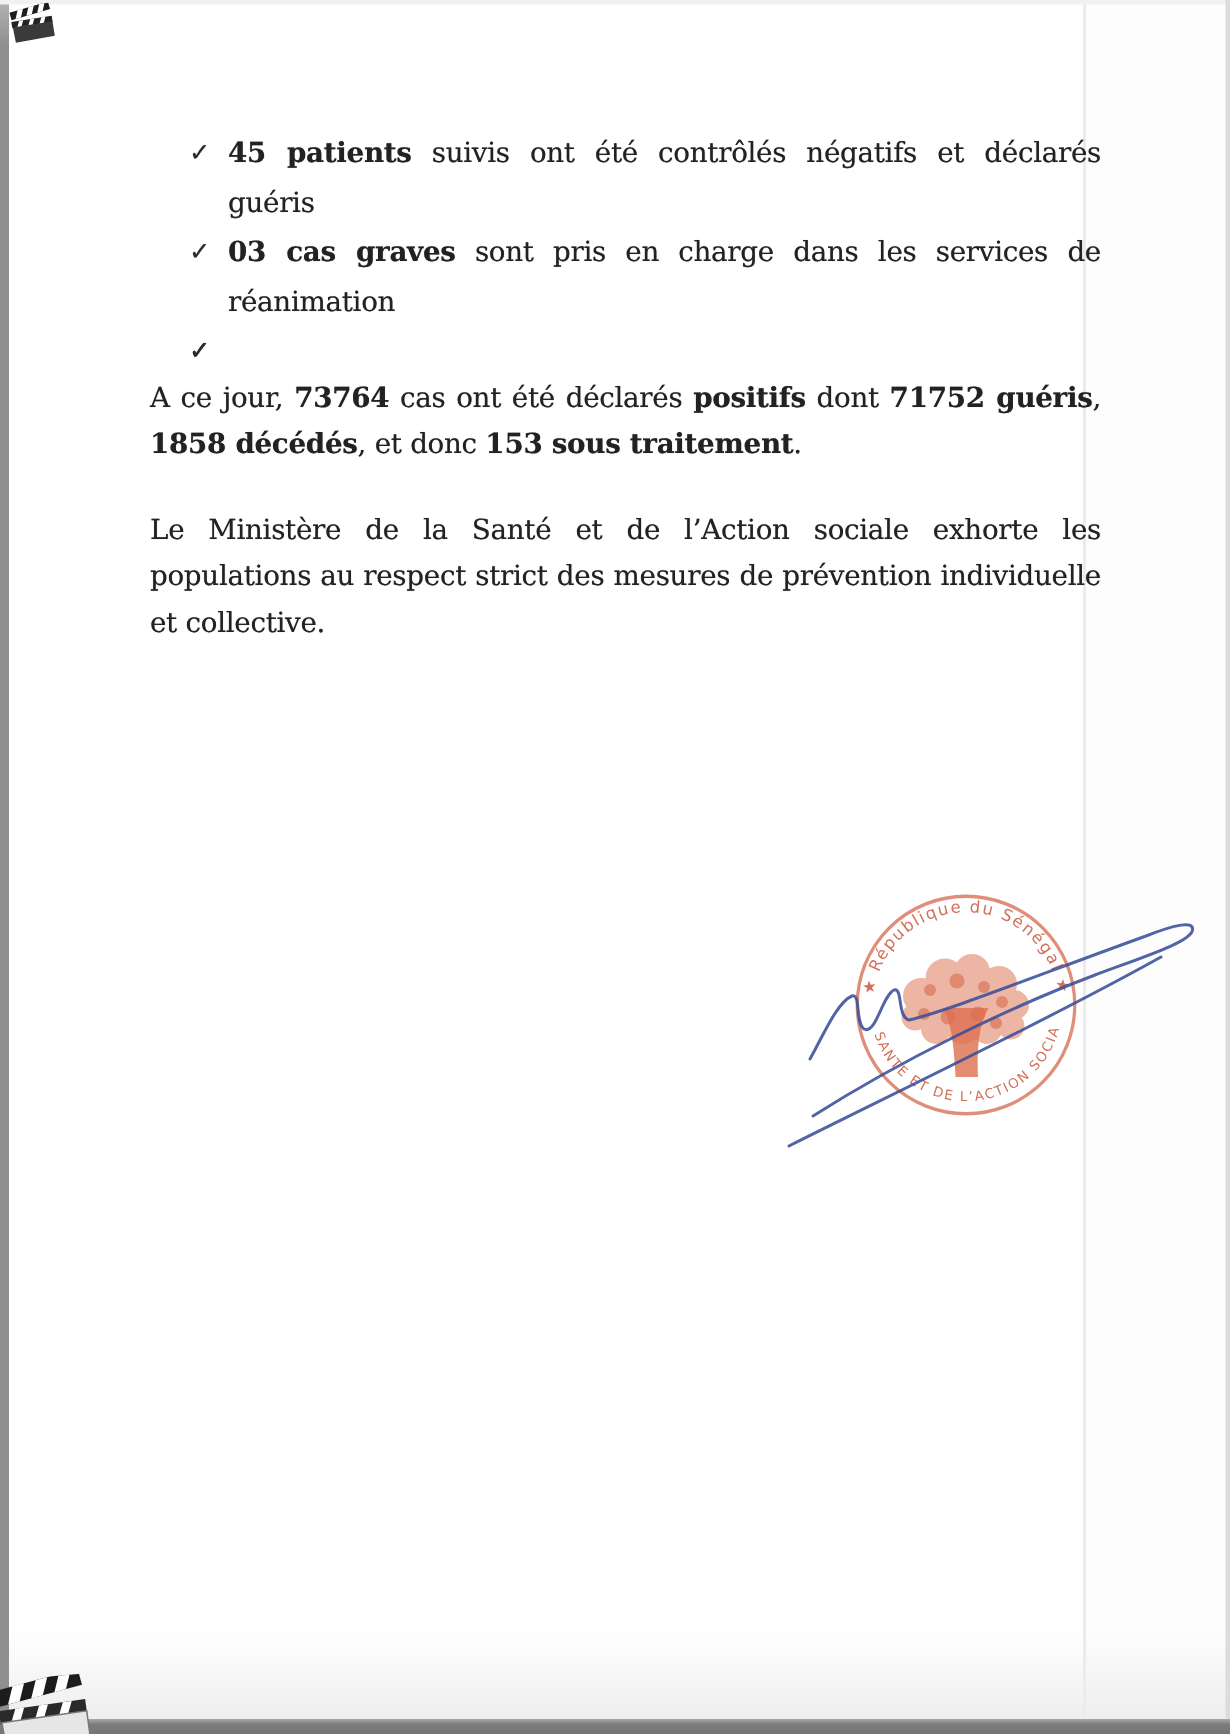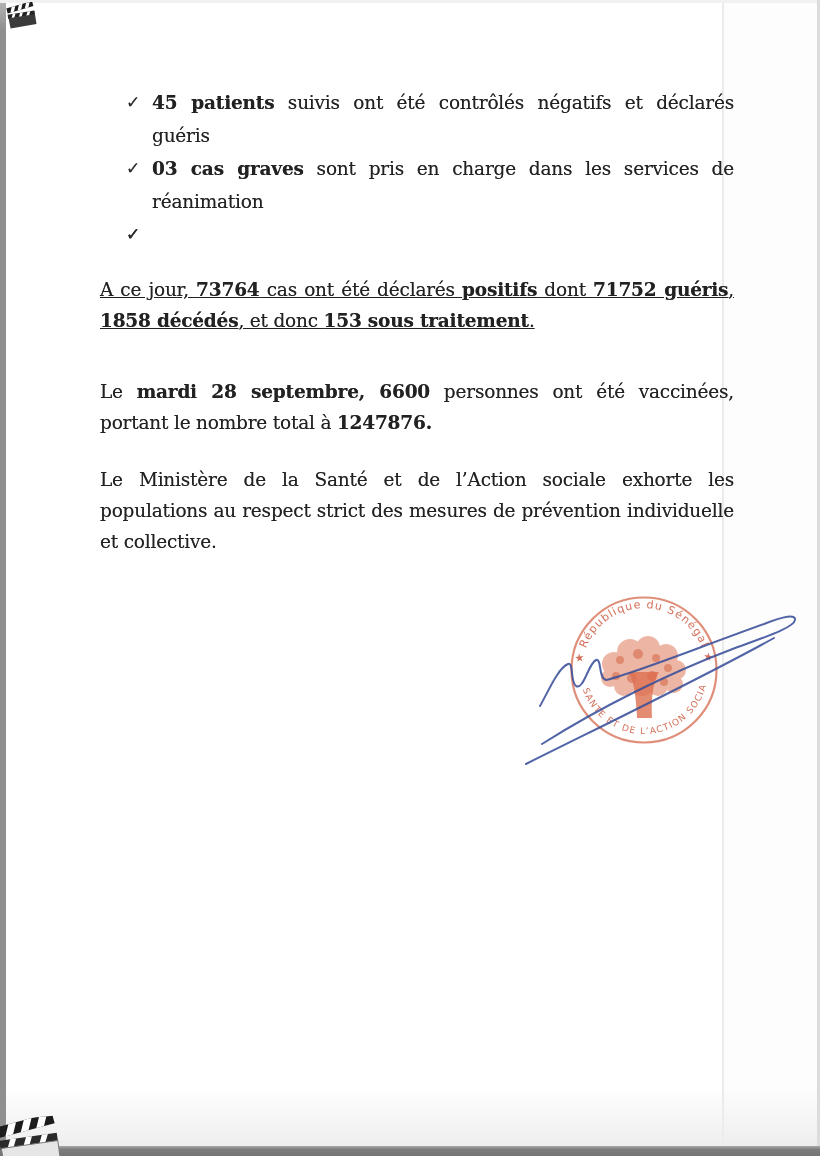--- a/index.html
+++ b/index.html
@@ -29,21 +29,21 @@
   ul.bullets{list-style:none;margin:0;padding:0;}
   ul.bullets li{
     position:relative;padding-left:52px;line-height:33px;
     text-align:justify;text-align-last:left;
   }
   ul.bullets .check{
     position:absolute;left:26px;top:0;font-family:"DejaVu Sans",sans-serif;
     color:#2c2c2c;font-size:17px;
   }
   p.para{margin:0;line-height:31px;text-align:justify;text-align-last:left;}
-  p.para-totals{margin-top:56px;text-decoration:underline;}
+  p.para-totals{margin-top:32px;}
   p.para-vacc{margin-top:40px;}
   p.para-exhort{margin-top:26px;}
 
   
   .stamp{position:absolute;left:556px;top:588px;width:176px;height:170px;}
   .signature{position:absolute;left:512px;top:594px;width:302px;height:186px;z-index:3;}
   .clapper-top{position:absolute;left:7px;top:3px;width:30px;height:26px;transform:rotate(-6deg);z-index:6;}
   .clapper-bottom{position:absolute;left:-10px;top:1118px;width:80px;height:52px;transform:rotate(-5deg);z-index:6;}
 </style>
 </head>
@@ -65,21 +65,20 @@
       <li>
         <span class="check">✓</span>
       </li>
       <li>
         <span class="check">✓</span>
       </li>
     </ul>
 
     <p class="para para-totals"><span>A ce jour, </span><b>73764</b><span> cas ont été déclarés </span><b>positifs</b><span> dont </span><b>71752 guéris</b><span>, </span><b>1858 décédés</b><span>, et donc </span><b>153 sous traitement</b><span>.</span></p>
 
-    <p class="para para-vacc"><span>Le </span><b>mardi 28 septembre, 6600</b><span> personnes ont été vaccinées, portant le nombre total à </span><b>1247876.</b></p>
 
     <p class="para para-exhort"><span>Le Ministère de la Santé et de l’Action sociale exhorte les populations au respect strict des mesures de prévention individuelle et collective.</span></p>
   </div>
 
   <svg class="stamp" viewBox="0 0 176 170">
     <circle cx="88" cy="82" r="72.5" fill="none" stroke="#d4694c" stroke-width="2.2" opacity="0.75"></circle>
     <defs>
       <path id="arcT" d="M 30,104 A 62,62 0 1 1 146,104" fill="none"></path>
       <path id="arcB" d="M 26,98 A 64,64 0 0 0 150,98" fill="none"></path>
     </defs>

